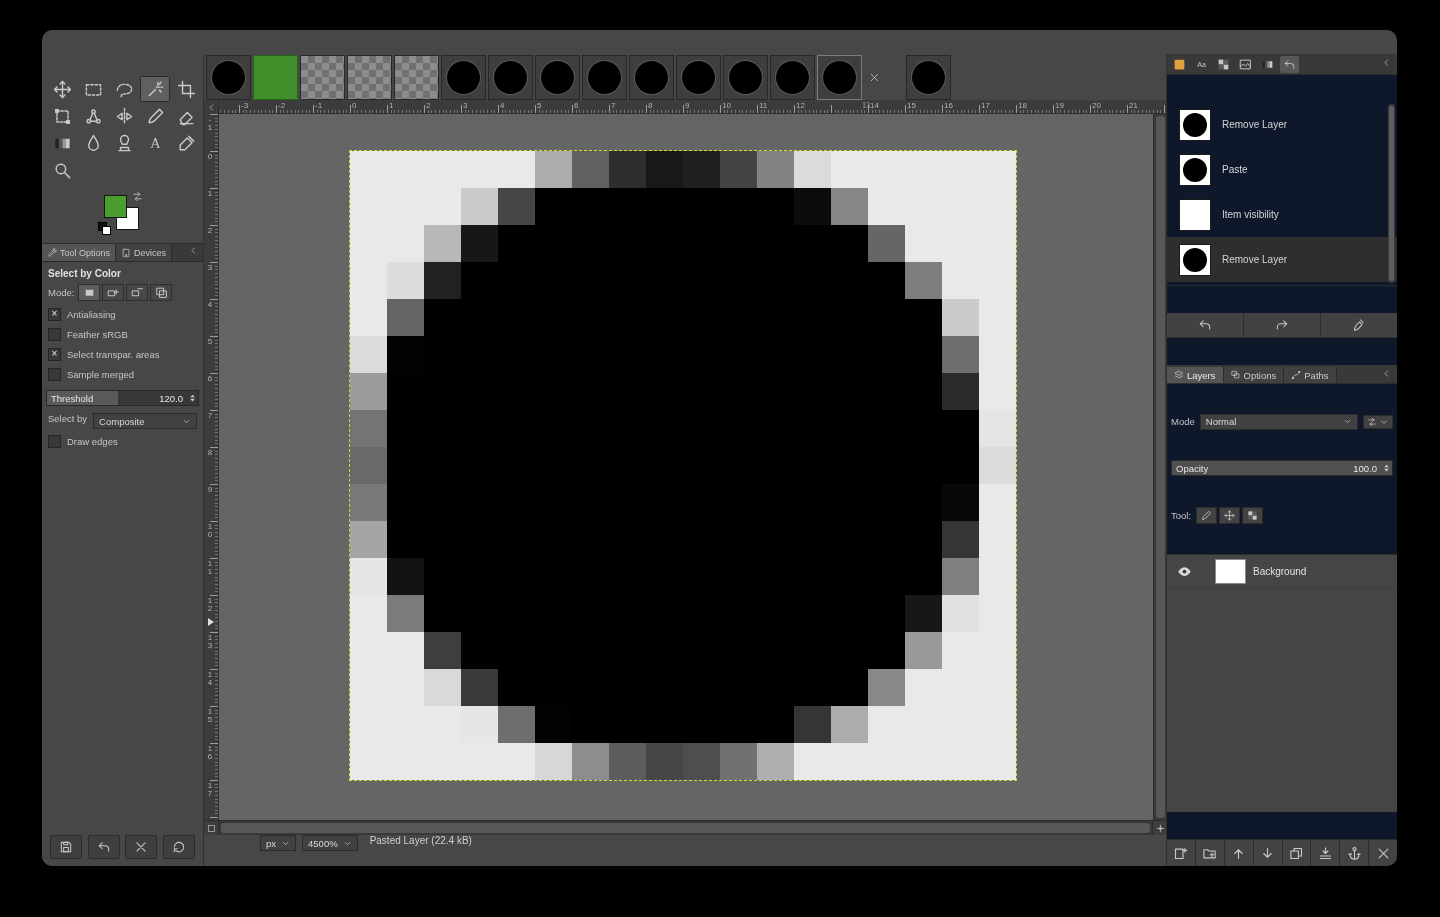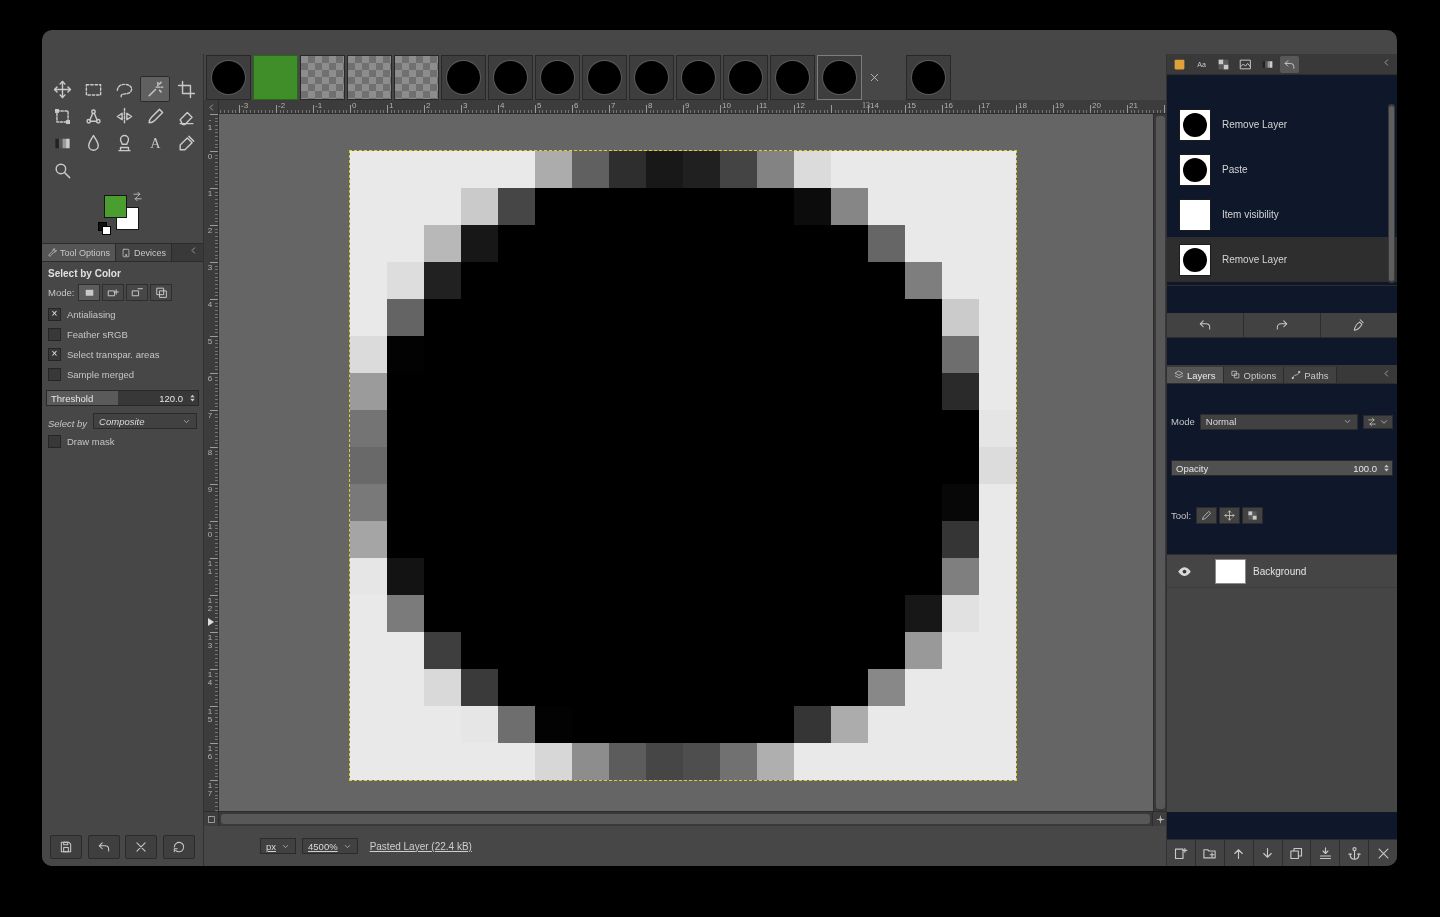--- a/index.html
+++ b/index.html
@@ -38,21 +38,21 @@
   .mode-btn.active{background:#5d5d5d;}
   .mode-btn svg{width:13px;height:13px;}
   .cb-row{display:flex;align-items:center;gap:6px;padding:4px 6px 3px;font-size:9.5px;color:#c6c6c6;}
   .cb-box{width:11px;height:11px;flex:none;background:#383838;border:1px solid #252525;color:#ececec;font-size:10px;line-height:10px;text-align:center;}
   .slider{position:relative;height:14px;margin:6px 4px 2px;background:#383838;border:1px solid #282828;font-size:9.5px;color:#e6e6e6;overflow:hidden;}
   .slider .fill{position:absolute;left:0;top:0;bottom:0;background:#5a5a5a;}
   .slabel{position:absolute;left:4px;top:1.5px;}
   .svalue{position:absolute;right:15px;top:1.5px;}
   .spin{position:absolute;right:1px;top:1px;}
   .spin svg{width:9px;height:12px;}
-  .selby-row{display:flex;align-items:flex-end;gap:6px;padding:5px 6px 2px;font-size:9.5px;color:#c6c6c6;font-style:italic;}
+  .selby-row{display:flex;align-items:flex-start;gap:6px;padding:5px 6px 2px;font-size:9.5px;color:#c6c6c6;}
   .combo{display:flex;align-items:center;gap:5px;background:#414141;border:1px solid #2b2b2b;padding:1.5px 5px;font-size:9.5px;color:#dadada;white-space:nowrap;}
   .combo svg{width:9px;height:9px;}
   .selby-combo{flex:1;justify-content:space-between;}
   .tb-bottom{position:absolute;bottom:7px;left:8px;right:8px;display:flex;justify-content:space-between;}
   .tb-btn{width:30px;height:22px;display:flex;align-items:center;justify-content:center;background:#3f3f3f;border:1px solid #2b2b2b;border-radius:2px;}
   .tb-btn svg{width:14px;height:14px;}
   
   .center{position:absolute;top:24px;left:162px;right:230px;bottom:0;display:flex;flex-direction:column;background:#474747;}
   .tabs-row{height:46px;display:flex;align-items:center;gap:2px;padding-left:2px;flex:none;}
   .thumb{width:43px;height:43px;background:#3e3e3e;border:1px solid #282828;position:relative;flex:none;}
@@ -80,21 +80,21 @@
   .image{position:absolute;left:131px;top:37px;width:666px;height:629px;display:grid;grid-template-columns:repeat(18,37px);grid-auto-rows:37px;outline:1px dashed #d6d432;}
   .vscroll{width:13px;background:#393939;border-left:1px solid #2d2d2d;position:relative;}
   .vthumb{position:absolute;left:2px;right:2px;top:2px;bottom:2px;background:#585858;border-radius:3px;}
   .hscroll-row{height:14px;display:flex;flex:none;border-top:1px solid #2d2d2d;}
   .corner-btn{width:14px;background:#3e3e3e;display:flex;align-items:center;justify-content:center;}
   .corner-btn.l{border-right:1px solid #2d2d2d;}
   .corner-btn.r{border-left:1px solid #2d2d2d;}
   .corner-btn svg{width:9px;height:9px;}
   .hscroll{flex:1;background:#393939;position:relative;}
   .hthumb{position:absolute;top:2px;bottom:2px;left:2px;right:2px;background:#585858;border-radius:3px;}
-  .statusbar{height:40px;flex:none;display:flex;align-items:center;gap:6px;padding-left:56px;font-size:10px;color:#cfcfcf;background:#474747;text-decoration:underline;}
+  .statusbar{height:31px;flex:none;display:flex;align-items:flex-start;gap:6px;padding-left:56px;font-size:10px;color:#cfcfcf;background:#474747;}
   .status-msg{margin-left:6px;}
   
   .right-panel{position:absolute;top:24px;right:0;width:230px;bottom:0;background:#0f172a;border-left:1px solid #313131;display:flex;flex-direction:column;gap:27px;}
   .dock-tabs{height:20px;flex:none;display:flex;align-items:center;gap:3px;background:#393939;padding:0 3px;position:relative;border-bottom:1px solid #2d2d2d;}
   .dock-tab{width:19px;height:17px;display:flex;align-items:center;justify-content:center;border-radius:2px;}
   .dock-tab svg{width:13px;height:13px;}
   .dock-tab.active{background:#585858;}
   .dock-menu{position:absolute;right:3px;top:4px;width:12px;height:12px;}
   .dock-menu svg{width:9px;height:9px;}
   .history{height:183px;flex:none;position:relative;overflow:hidden;border-bottom:1px solid #2d2d2d;}
@@ -344,21 +344,21 @@
         <span id="selby-chev">
             <svg viewBox="0 0 24 24" fill="none" stroke="#c9c9c9" stroke-width="1.8" stroke-linecap="round" stroke-linejoin="round">
               <path d="M6 9l6 6 6-6"></path>
             </svg>
           </span>
       </div>
     </div>
     <div id="drawmask">
         <div class="cb-row">
           <span class="cb-box"></span>
-          <span class="cb-label">Draw mask</span>
+          <span class="cb-label">Draw edges</span>
         </div>
       </div>
     <div class="tb-bottom" id="tb-bottom">
         <div class="tb-btn">
           <svg viewBox="0 0 24 24" fill="none" stroke="#c9c9c9" stroke-width="1.8" stroke-linecap="round" stroke-linejoin="round">
             <path d="M4 4h13l3 3v13H4z"></path>
             <rect x="8" y="13" width="8" height="7"></rect>
             <rect x="8" y="4" width="7" height="4"></rect>
           </svg>
         </div>

